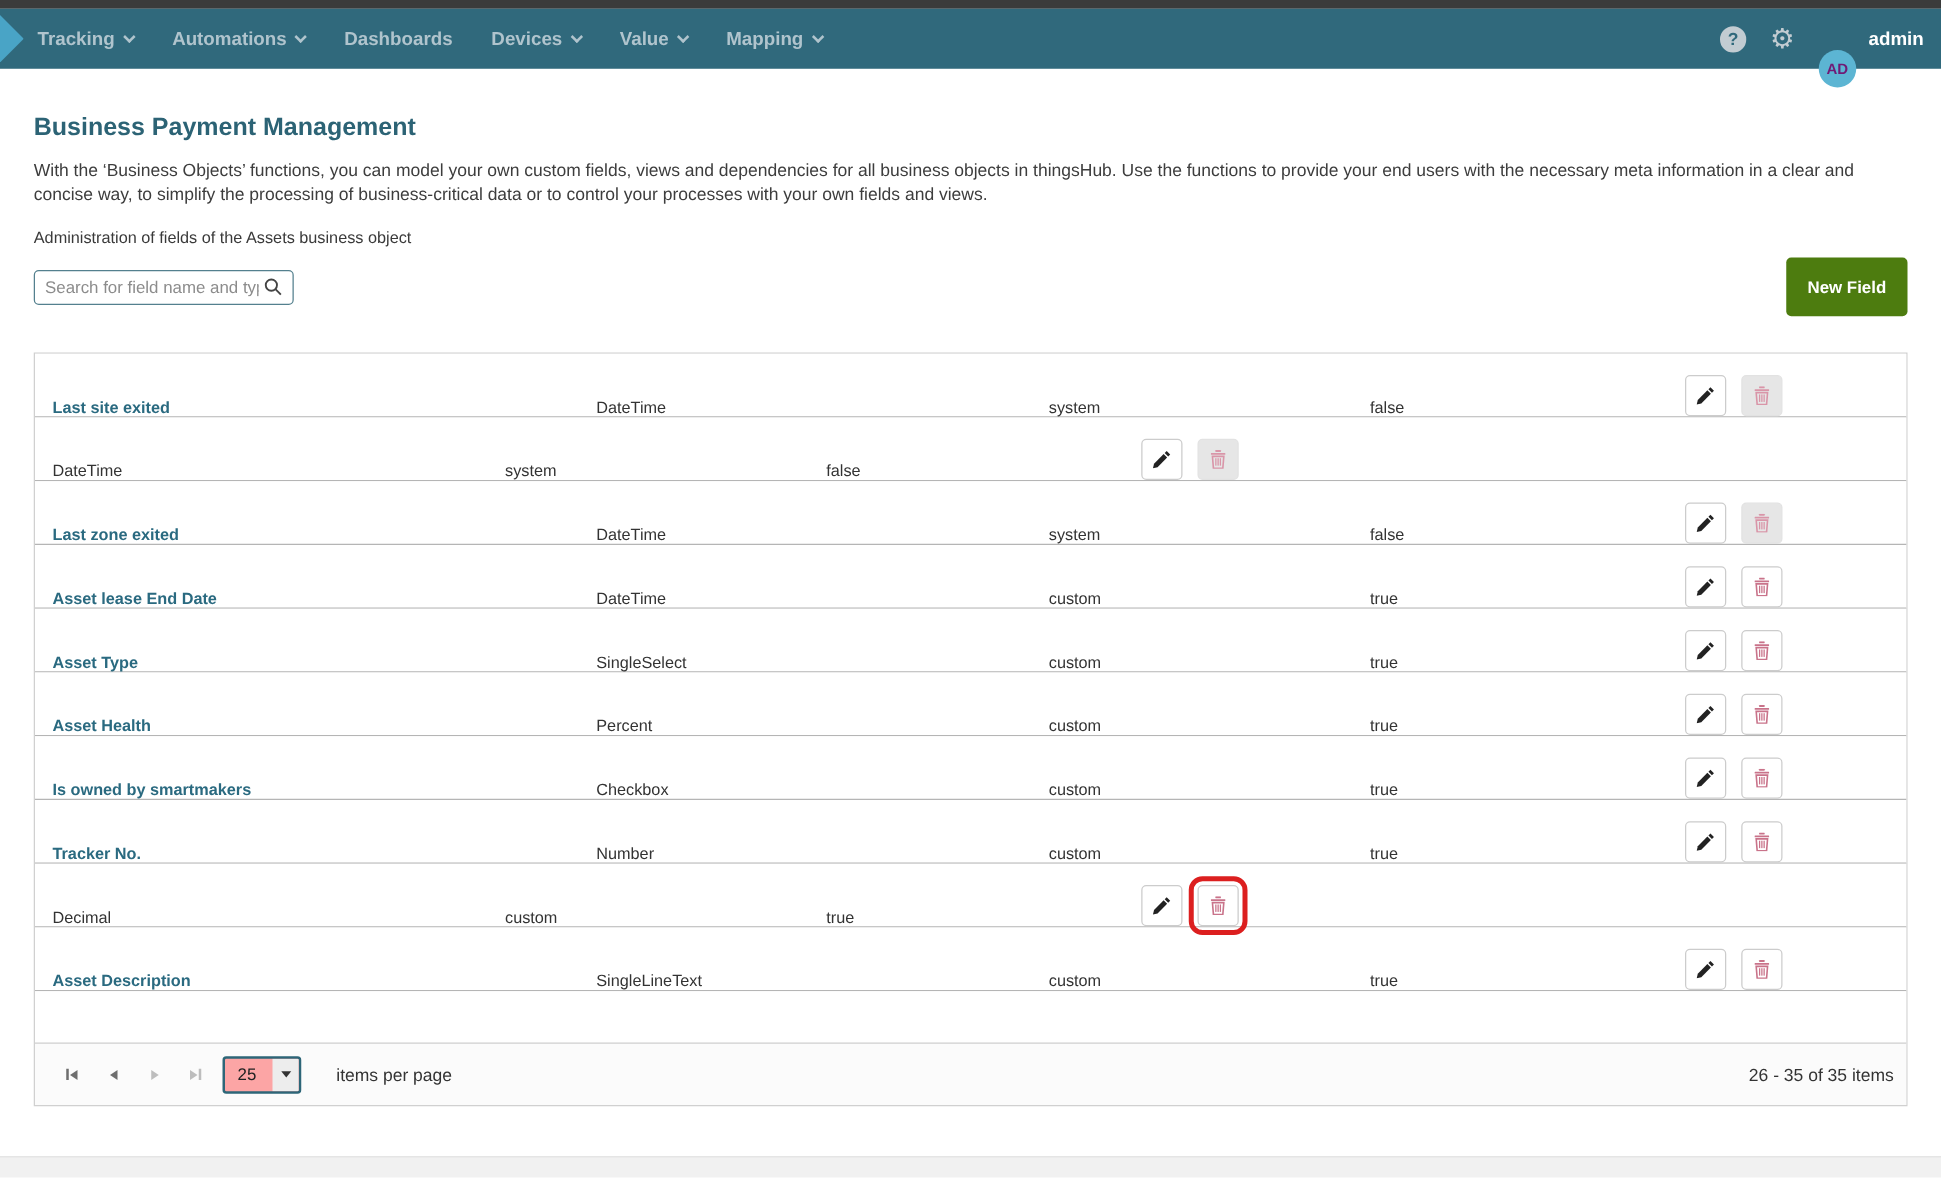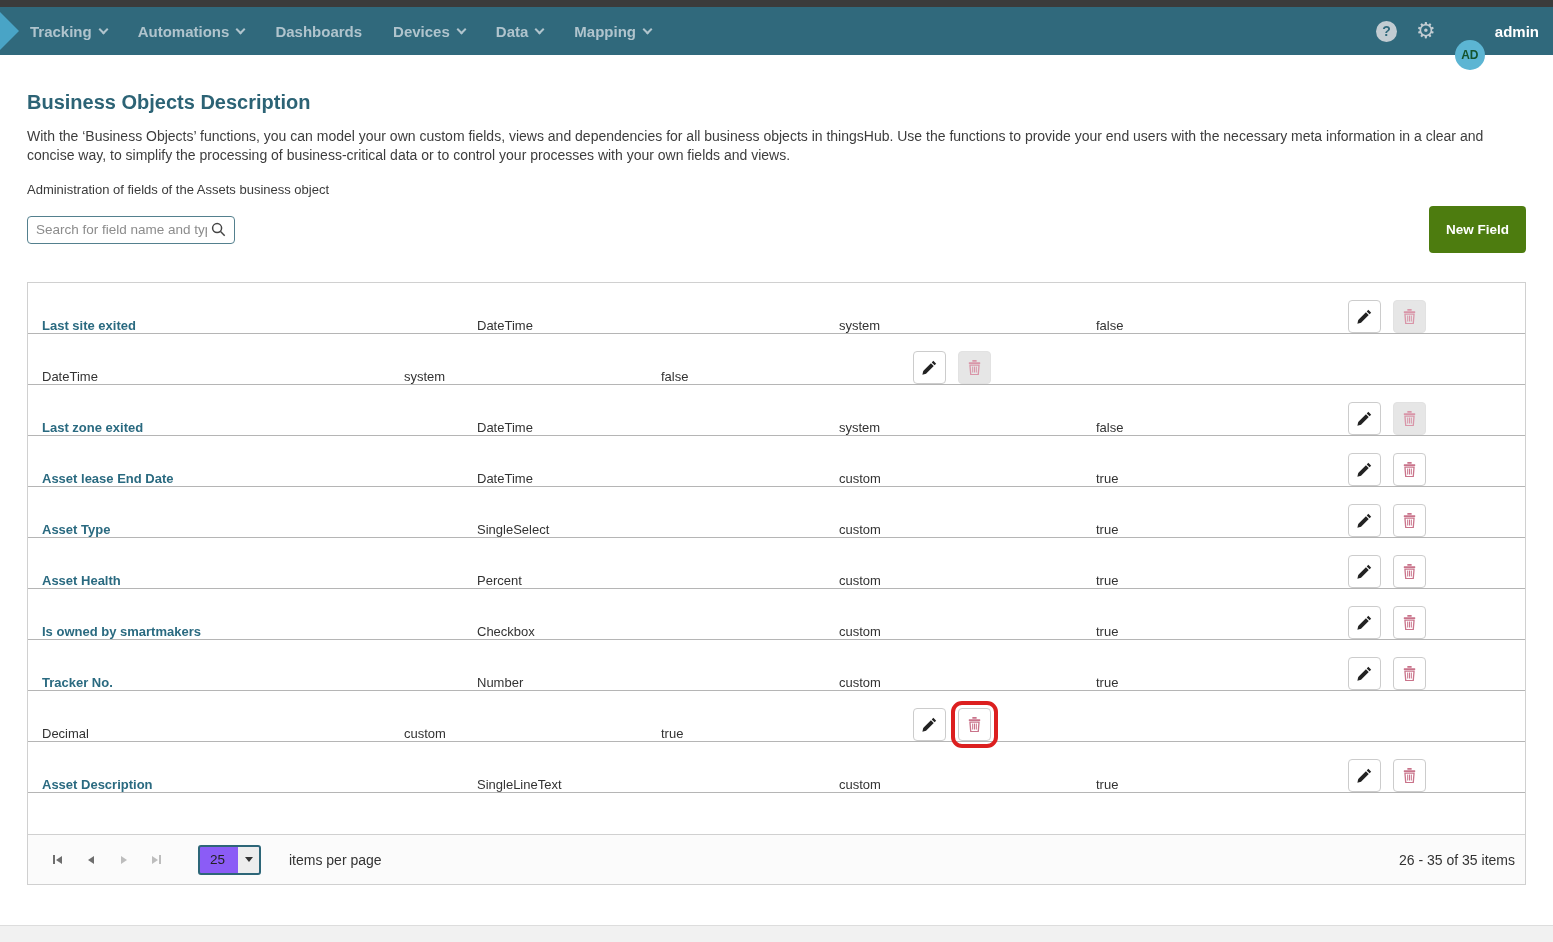--- a/index.html
+++ b/index.html
@@ -36,21 +36,21 @@
   .help-icon {
     width: 21px; height: 21px; border-radius: 50%;
     background: #c2ccd2; color: #30697c;
     font-weight: 700; font-size: 14px;
     display: flex; align-items: center; justify-content: center; cursor: pointer;
   }
   .gear-icon { color: #c2ccd2; font-size: 22px; line-height: 22px; cursor: pointer; }
   .user-chip { display: flex; align-items: center; gap: 10px; cursor: pointer; }
   .avatar {
     width: 30px; height: 30px; border-radius: 50%;
-    background: #5cb5d3; color: #14532d; font-weight: 700; font-size: 12px;
+    background: #5cb5d3; color: #701a75; font-weight: 700; font-size: 12px;
     display: flex; align-items: center; justify-content: center; margin-top: 48px;
   }
   .username { color: #fff; font-weight: 700; font-size: 15px; }
 
   
   .main {
     background: #fff; height: 871px; padding: 0 27px;
     border-bottom: 1px solid #ddd;
   }
   .page-title { color: #2c6375; font-size: 20px; font-weight: 700; padding-top: 36px; }
@@ -111,21 +111,21 @@
     background: none; border: none; cursor: pointer; gap: 1px;
   }
   .tri-l { width:0; height:0; border-top:4.5px solid transparent; border-bottom:4.5px solid transparent; border-right:6.5px solid #6e6e6e; }
   .tri-r { width:0; height:0; border-top:4.5px solid transparent; border-bottom:4.5px solid transparent; border-left:6.5px solid #6e6e6e; }
   .vbar { width:2px; height:9px; background:#6e6e6e; }
   .pg-btn.dim .tri-l, .pg-btn.dim .tri-r { border-right-color:#bdbdbd; border-left-color:#bdbdbd; }
   .pg-btn.dim .tri-r { border-left-color:#bdbdbd; }
   .pg-btn.dim .vbar { background:#bdbdbd; }
   .pager-select {
     display: flex; width: 63px; height: 30px; border: 2px solid #2d6678; border-radius: 3px;
-    overflow: hidden; margin-left: 25px; background: #8b5cf6; cursor: pointer;
+    overflow: hidden; margin-left: 5px; background: #fca5a5; cursor: pointer;
   }
   .pager-select .val { flex: 1; display: flex; align-items: center; padding-left: 10px; font-size: 13.5px; color: #222; }
   .pager-select .arrow-zone { width: 21px; background: #ededed; display: flex; align-items: center; justify-content: center; }
   .arrow-down { width:0; height:0; border-left:4px solid transparent; border-right:4px solid transparent; border-top:5px solid #333; }
   .items-label { margin-left: 28px; }
   .range-label { margin-left: auto; padding-right: 10px; }
 </style>
 </head>
 <body>
 
@@ -148,41 +148,41 @@
     <span class="nav-label">Dashboards</span>
 
   </div>
 
   <div class="nav-item">
     <span class="nav-label">Devices</span>
     <span class="chev"></span>
   </div>
 
   <div class="nav-item">
-    <span class="nav-label">Data</span>
+    <span class="nav-label">Value</span>
     <span class="chev"></span>
   </div>
 
   <div class="nav-item">
     <span class="nav-label">Mapping</span>
     <span class="chev"></span>
   </div>
 </div>
   <div class="nav-right">
     <div class="help-icon">?</div>
     <div class="gear-icon">⚙</div>
     <div class="user-chip">
       <div class="avatar">AD</div>
       <span class="username">admin</span>
     </div>
   </div>
 </div>
 
 <div class="main">
-  <div class="page-title">Business Objects Description</div>
+  <div class="page-title">Business Payment Management</div>
   <div class="page-desc">With the ‘Business Objects’ functions, you can model your own custom fields, views and dependencies for all business objects in thingsHub. Use the functions to provide your end users with the necessary meta information in a clear and concise way, to simplify the processing of business-critical data or to control your processes with your own fields and views.</div>
   <div class="section-heading">Administration of fields of the Assets business object</div>
 
   <div class="toolbar">
     <div class="search-box">
       <input class="search-input" type="text" placeholder="Search for field name and type" style="">
       <span style="display:inline-flex;">
         <svg width="15" height="15" viewBox="0 0 16 16" fill="none" stroke="#444" stroke-width="1.6">
           <circle cx="6.5" cy="6.5" r="4.8"></circle>
           <line x1="10.2" y1="10.2" x2="14.6" y2="14.6"></line>

